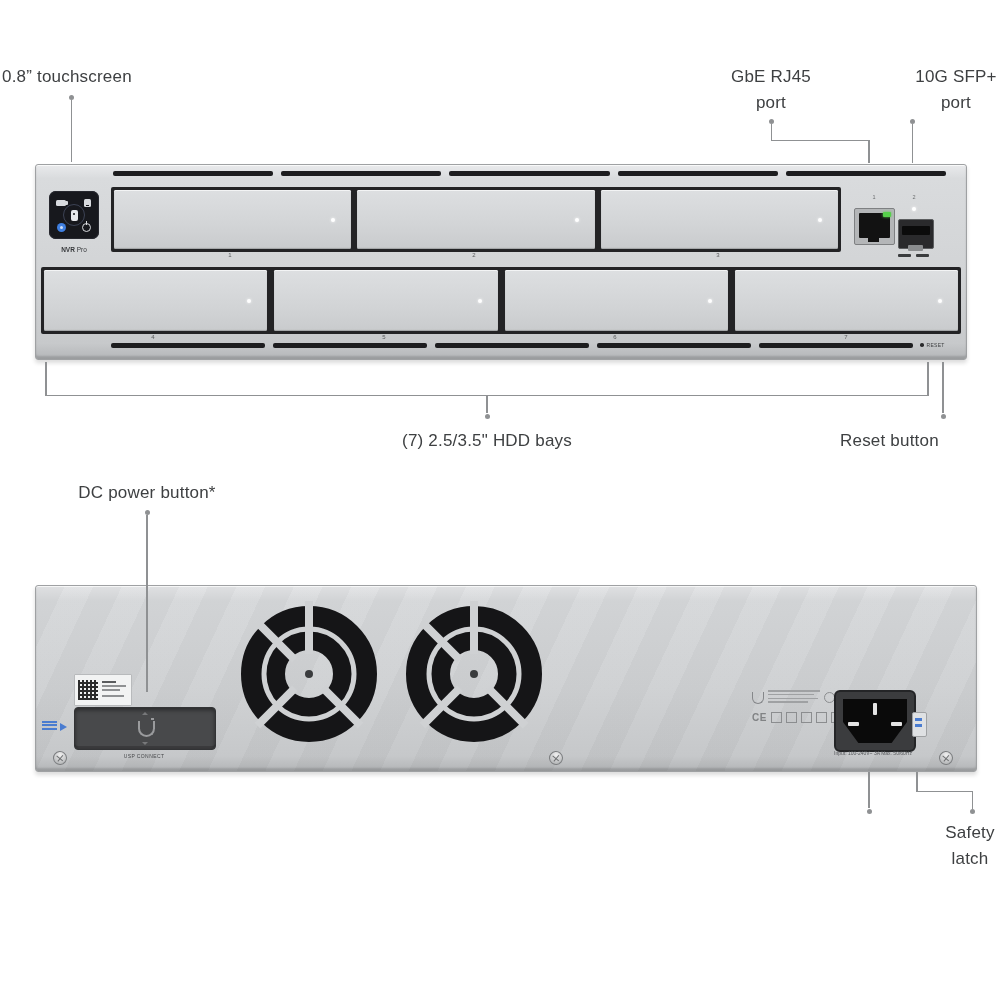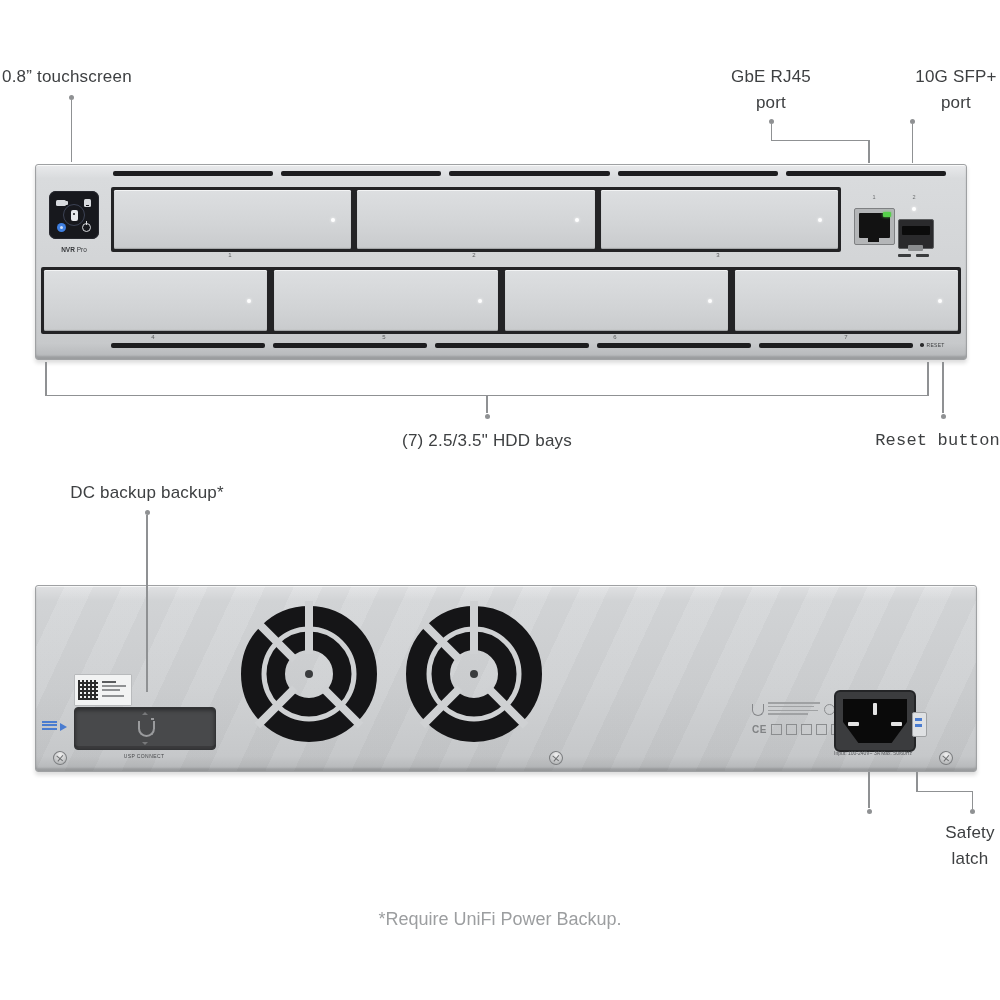--- a/index.html
+++ b/index.html
@@ -2,21 +2,21 @@
 <html><head>
 <meta charset="utf-8">
 <style>
   html,body{margin:0;padding:0;background:#fff;}
   #canvas{position:relative;width:1000px;height:1000px;background:#ffffff;
           font-family:"Liberation Sans",sans-serif;color:#3e4042;overflow:hidden;}
 
   
   .callout{position:absolute;font-size:17px;line-height:26px;color:#3e4042;letter-spacing:.2px;}
   .center{text-align:center;}
-  .right{text-align:right;font-family:Liberation Mono, monospace;}
+  .right{text-align:left;}
 
   
   .ln{position:absolute;background:#8f9193;}
   .dot{position:absolute;width:5px;height:5px;border-radius:50%;background:#8f9193;}
 
   
   .chassis{position:absolute;border:1px solid #9fa1a3;border-radius:3px;
     background:linear-gradient(180deg,#e9eaec 0%,#d9dbdd 7%,#d2d4d6 55%,#c7c9cb 92%,#b4b6b8 100%);
     box-shadow:inset 0 1px 0 rgba(255,255,255,.7),inset 0 -3px 2px rgba(0,0,0,.14),0 3px 4px rgba(0,0,0,.14);}
   #rear-chassis{background-image:repeating-linear-gradient(115deg,rgba(0,0,0,.025) 0 26px,rgba(255,255,255,.02) 26px 52px),
@@ -95,21 +95,21 @@
   #usp .dn{bottom:4px;border-top:3px solid #77787a;}
   .usp-text{position:absolute;left:38px;width:140px;top:167px;text-align:center;font-size:5px;letter-spacing:.4px;color:#46484a;}
 
   #bluelabel{position:absolute;left:6px;top:135px;}
   #bluelabel i{display:block;width:15px;height:1.8px;background:#4a7cd0;margin-bottom:1.6px;}
   #bluelabel .arr{position:absolute;left:18px;top:2px;width:0;height:0;
     border-top:4.5px solid transparent;border-bottom:4.5px solid transparent;border-left:7px solid #4a7cd0;}
 
   .fan{position:absolute;top:13px;}
 
-  #regblock{position:absolute;left:716px;top:116px;font-weight:bold;}
+  #regblock{position:absolute;left:716px;top:104px;font-weight:bold;}
   #regblock .r1{display:flex;align-items:flex-start;gap:4px;}
   #regblock .ul{width:10px;height:11px;border:1.8px solid #85878a;border-top:none;border-radius:0 0 7px 7px;margin-top:2px;}
   #regblock .tcol i{display:block;height:1.6px;background:#9fa1a3;margin-bottom:2.2px;}
   #regblock .circ{width:9px;height:9px;border:1.3px solid #8b8d8f;border-radius:50%;margin-top:2px;}
   #regblock .r2{display:flex;align-items:center;gap:4px;margin-top:7px;}
   #regblock .ce{font-size:10px;color:#818385;letter-spacing:.5px;}
   #regblock .bx{width:9px;height:9px;border:1px solid #8b8d8f;}
 
   #inlet{position:absolute;left:798px;top:104px;width:78px;height:58px;background:#3b3c3e;border:2px solid #242527;border-radius:6px;}
   #inlet .cavity{position:absolute;left:7px;top:7px;right:7px;bottom:7px;background:#0a0a0a;
@@ -249,21 +249,21 @@
   <div class="ln" style="left:927px;top:362px;width:1.5px;height:34px;"></div>
   <div class="ln" style="left:45px;top:394.5px;width:883px;height:1.5px;"></div>
   <div class="ln" style="left:486px;top:396px;width:1.5px;height:17px;"></div>
   <div class="dot" style="left:484.5px;top:414px;"></div>
   <div class="callout center" style="left:337px;top:428px;width:300px;">(7) 2.5/3.5" HDD bays</div>
 
   <div class="ln" style="left:942px;top:362px;width:1.5px;height:51px;"></div>
   <div class="dot" style="left:940.5px;top:414px;"></div>
   <div class="callout right" style="left:840px;top:428px;width:160px;">Reset button</div>
 
-  <div class="callout center" style="left:47px;top:480px;width:200px;">DC backup backup*</div>
+  <div class="callout center" style="left:47px;top:480px;width:200px;">DC power button*</div>
   <div class="dot" style="left:144.5px;top:510px;"></div>
   <div class="ln" style="left:146px;top:515px;width:1.5px;height:177px;z-index:5;"></div>
 
   <div class="chassis" id="rear-chassis" style="left:35px;top:585px;width:940px;height:185px;">
 
     <div id="sticker">
       <span class="qr"></span>
       <span class="tb" style="top:6px;width:14px;background:#5a5c5e;"></span>
       <span class="tb" style="top:10px;width:24px;"></span>
       <span class="tb" style="top:14px;width:18px;"></span>
@@ -357,14 +357,13 @@
 
   <div class="ln" style="left:916px;top:772px;width:1.5px;height:20px;"></div>
   <div class="ln" style="left:916px;top:790.5px;width:57px;height:1.5px;"></div>
   <div class="ln" style="left:971.5px;top:790.5px;width:1.5px;height:18px;"></div>
   <div class="dot" style="left:970px;top:809px;"></div>
   <div class="callout center" style="left:920px;top:820px;width:100px;">
     <div>Safety</div>
     <div>latch</div>
   </div>
 
-  <div class="footnote">*Require UniFi Power Backup.</div>
 </div>
 
 </body></html>

